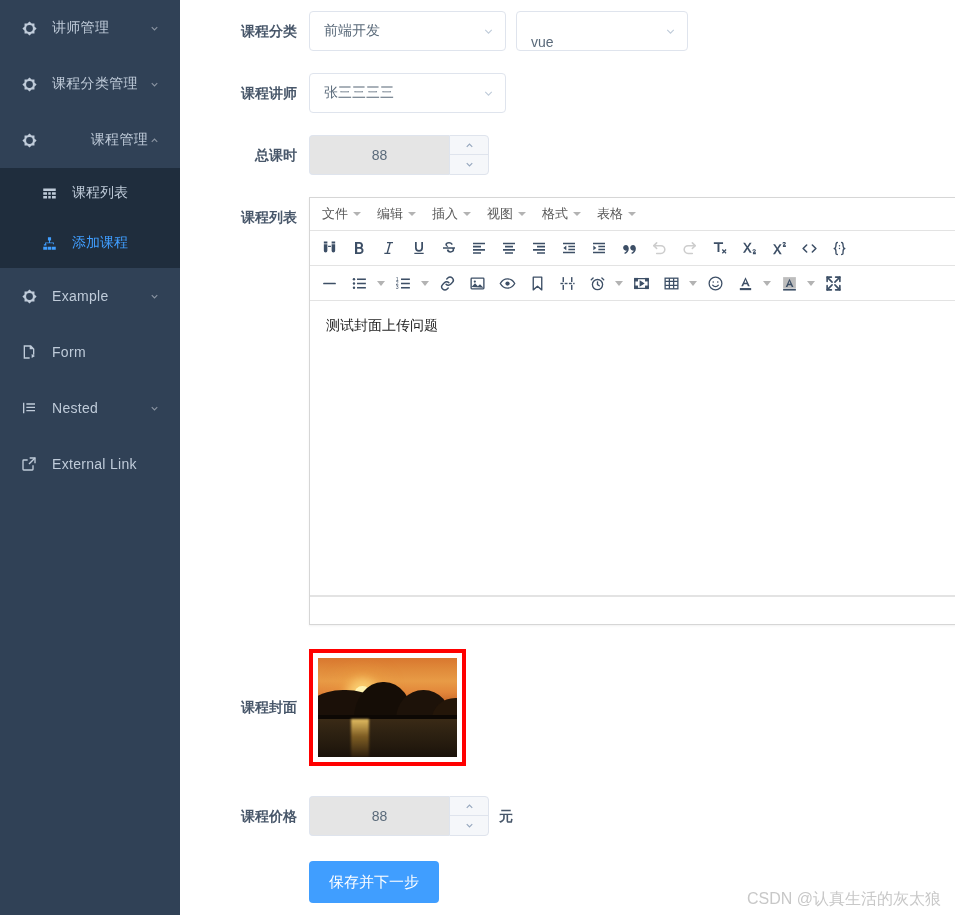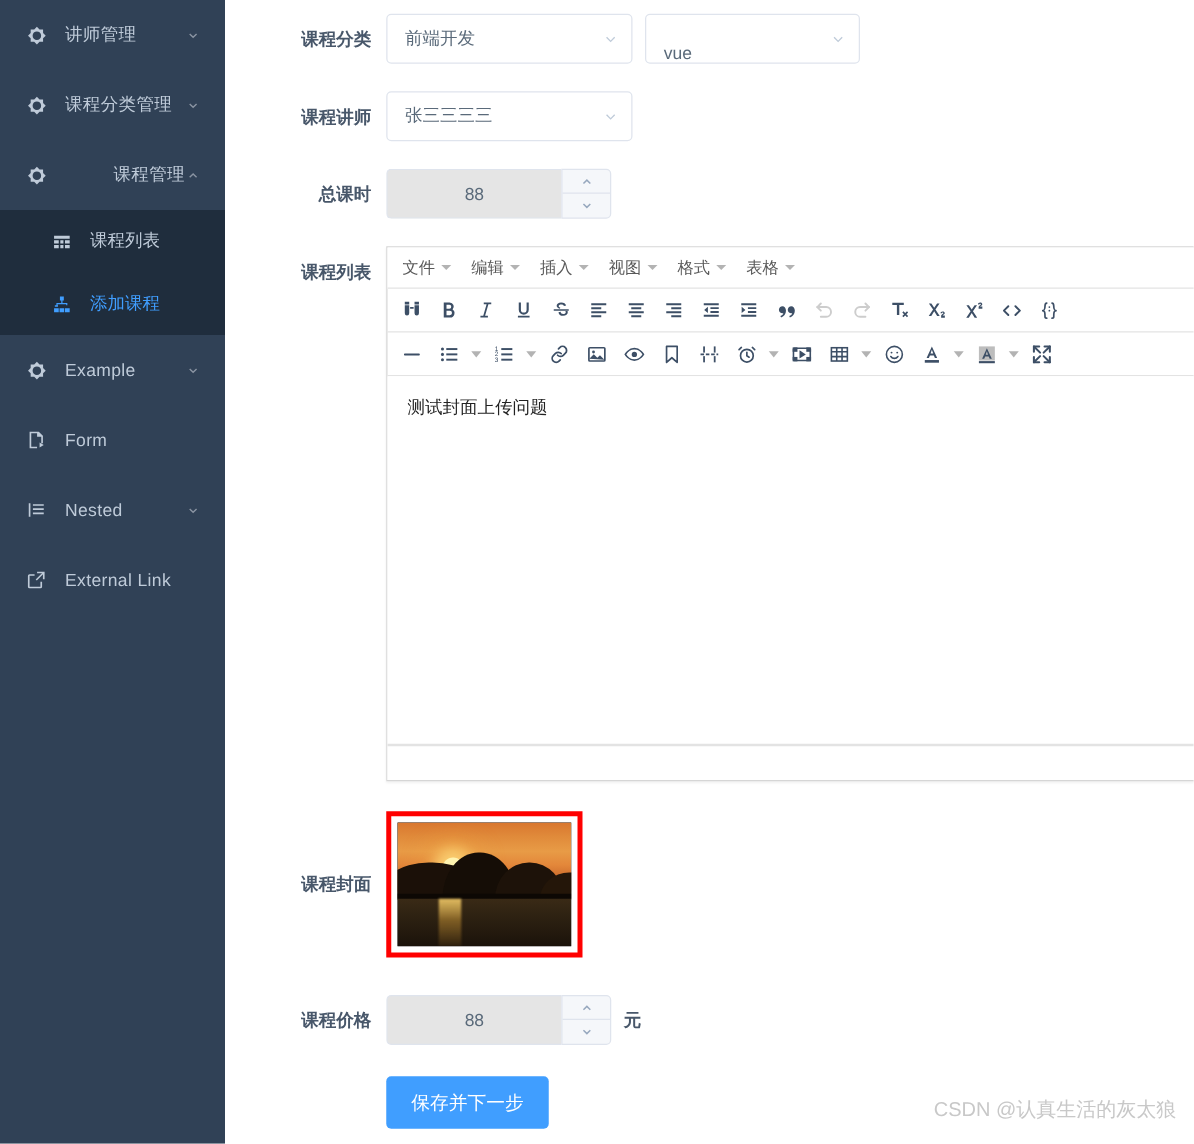--- a/index.html
+++ b/index.html
@@ -275,21 +275,21 @@
     color: #fff;
     font-size: 15px;
     border: none; border-radius: 4px;
     cursor: pointer;
     font-family: "Liberation Sans", "DejaVu Sans", sans-serif;
   }
 
   
   .watermark {
     position: absolute;
-    right: 14px; bottom: 16px;
+    right: 14px; bottom: 5px;
     font-size: 16px;
     color: #c8c8c8;
     white-space: nowrap;
     pointer-events: none;
   }
 </style>
 </head>
 <body>
 
 <div id="app">

